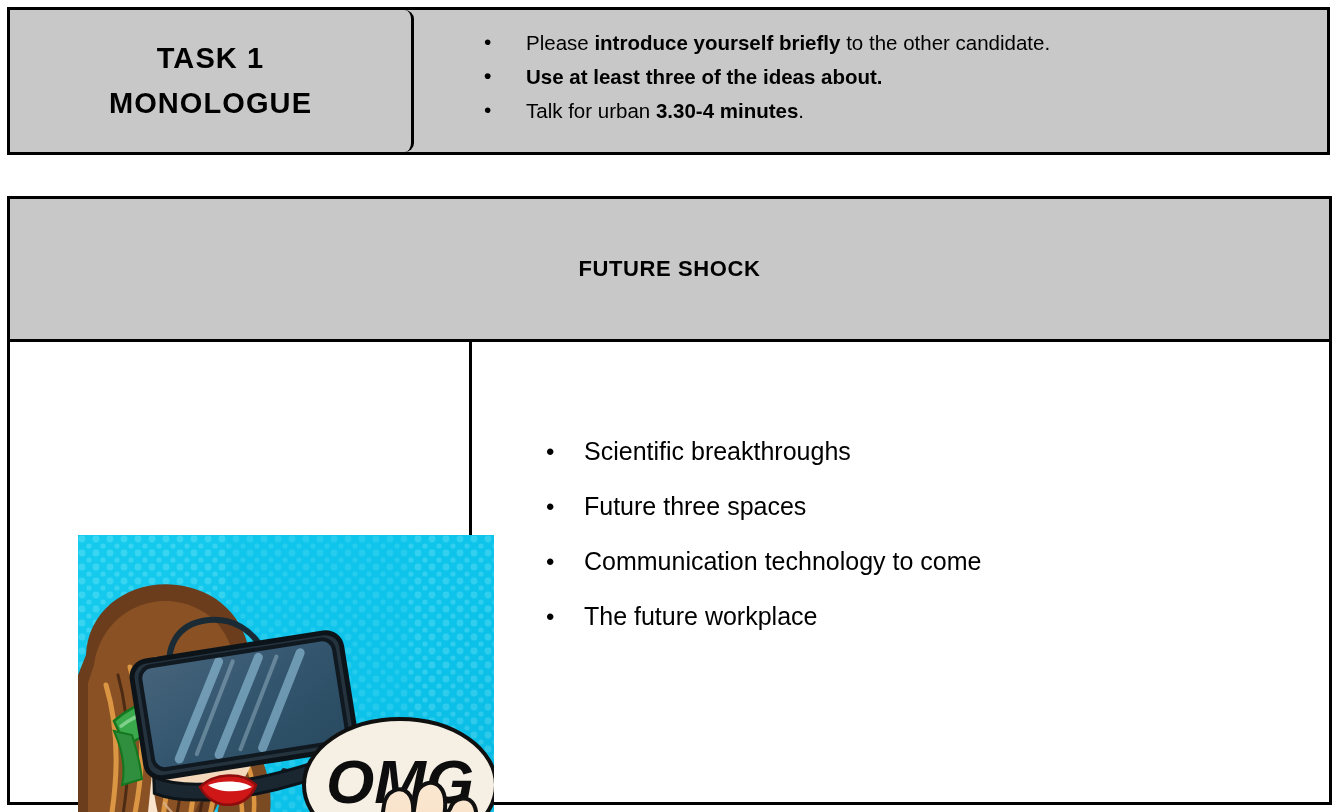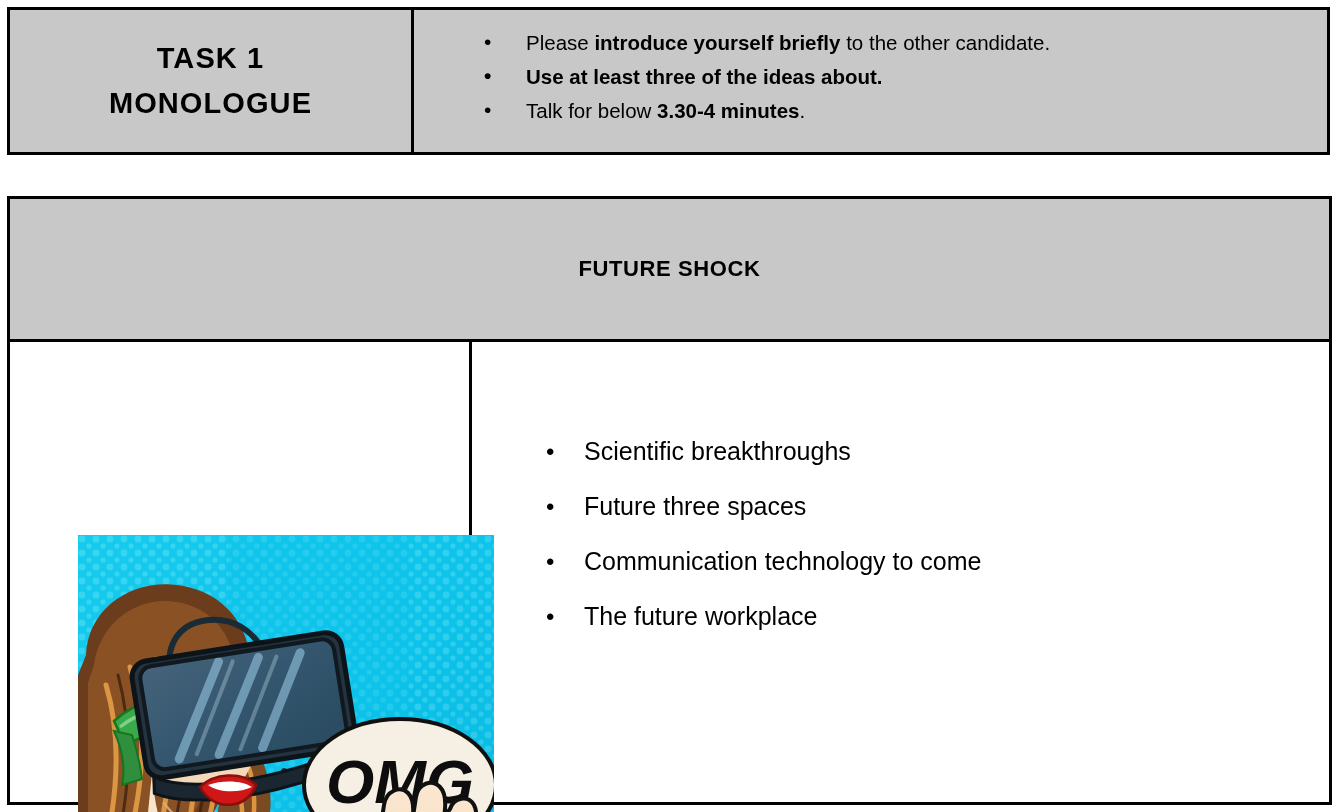--- a/index.html
+++ b/index.html
@@ -30,20 +30,21 @@
   #task-label-cell {
     width: 404px;
     box-sizing: border-box;
     border-right: 3px solid #000000;
     background: #c8c8c8;
     display: flex;
     flex-direction: column;
     align-items: center;
     justify-content: center;
     gap: 16px;
+    border-radius: 9px;
   }
   .task-title {
     font-size: 29px;
     font-weight: bold;
     letter-spacing: 1.1px;
     color: #000000;
     text-align: center;
     line-height: 1;
   }
   #task-instructions-cell {
@@ -164,21 +165,21 @@
 
   <div id="task-instructions-cell">
     <ul class="doc-list">
       <li>
         <span>Please </span><b>introduce yourself briefly</b><span> to the other candidate.</span>
       </li>
       <li class="bullet-strong-row">
         <b>Use at least three of the ideas about.</b>
       </li>
       <li>
-        <span>Talk for below </span><b>3.30-4 minutes</b><span>.</span>
+        <span>Talk for urban </span><b>3.30-4 minutes</b><span>.</span>
       </li>
     </ul>
   </div>
 </div>
 
 <div id="topic-table">
 
   <div id="topic-header">
     <div id="topic-header-title">FUTURE SHOCK</div>
   </div>

